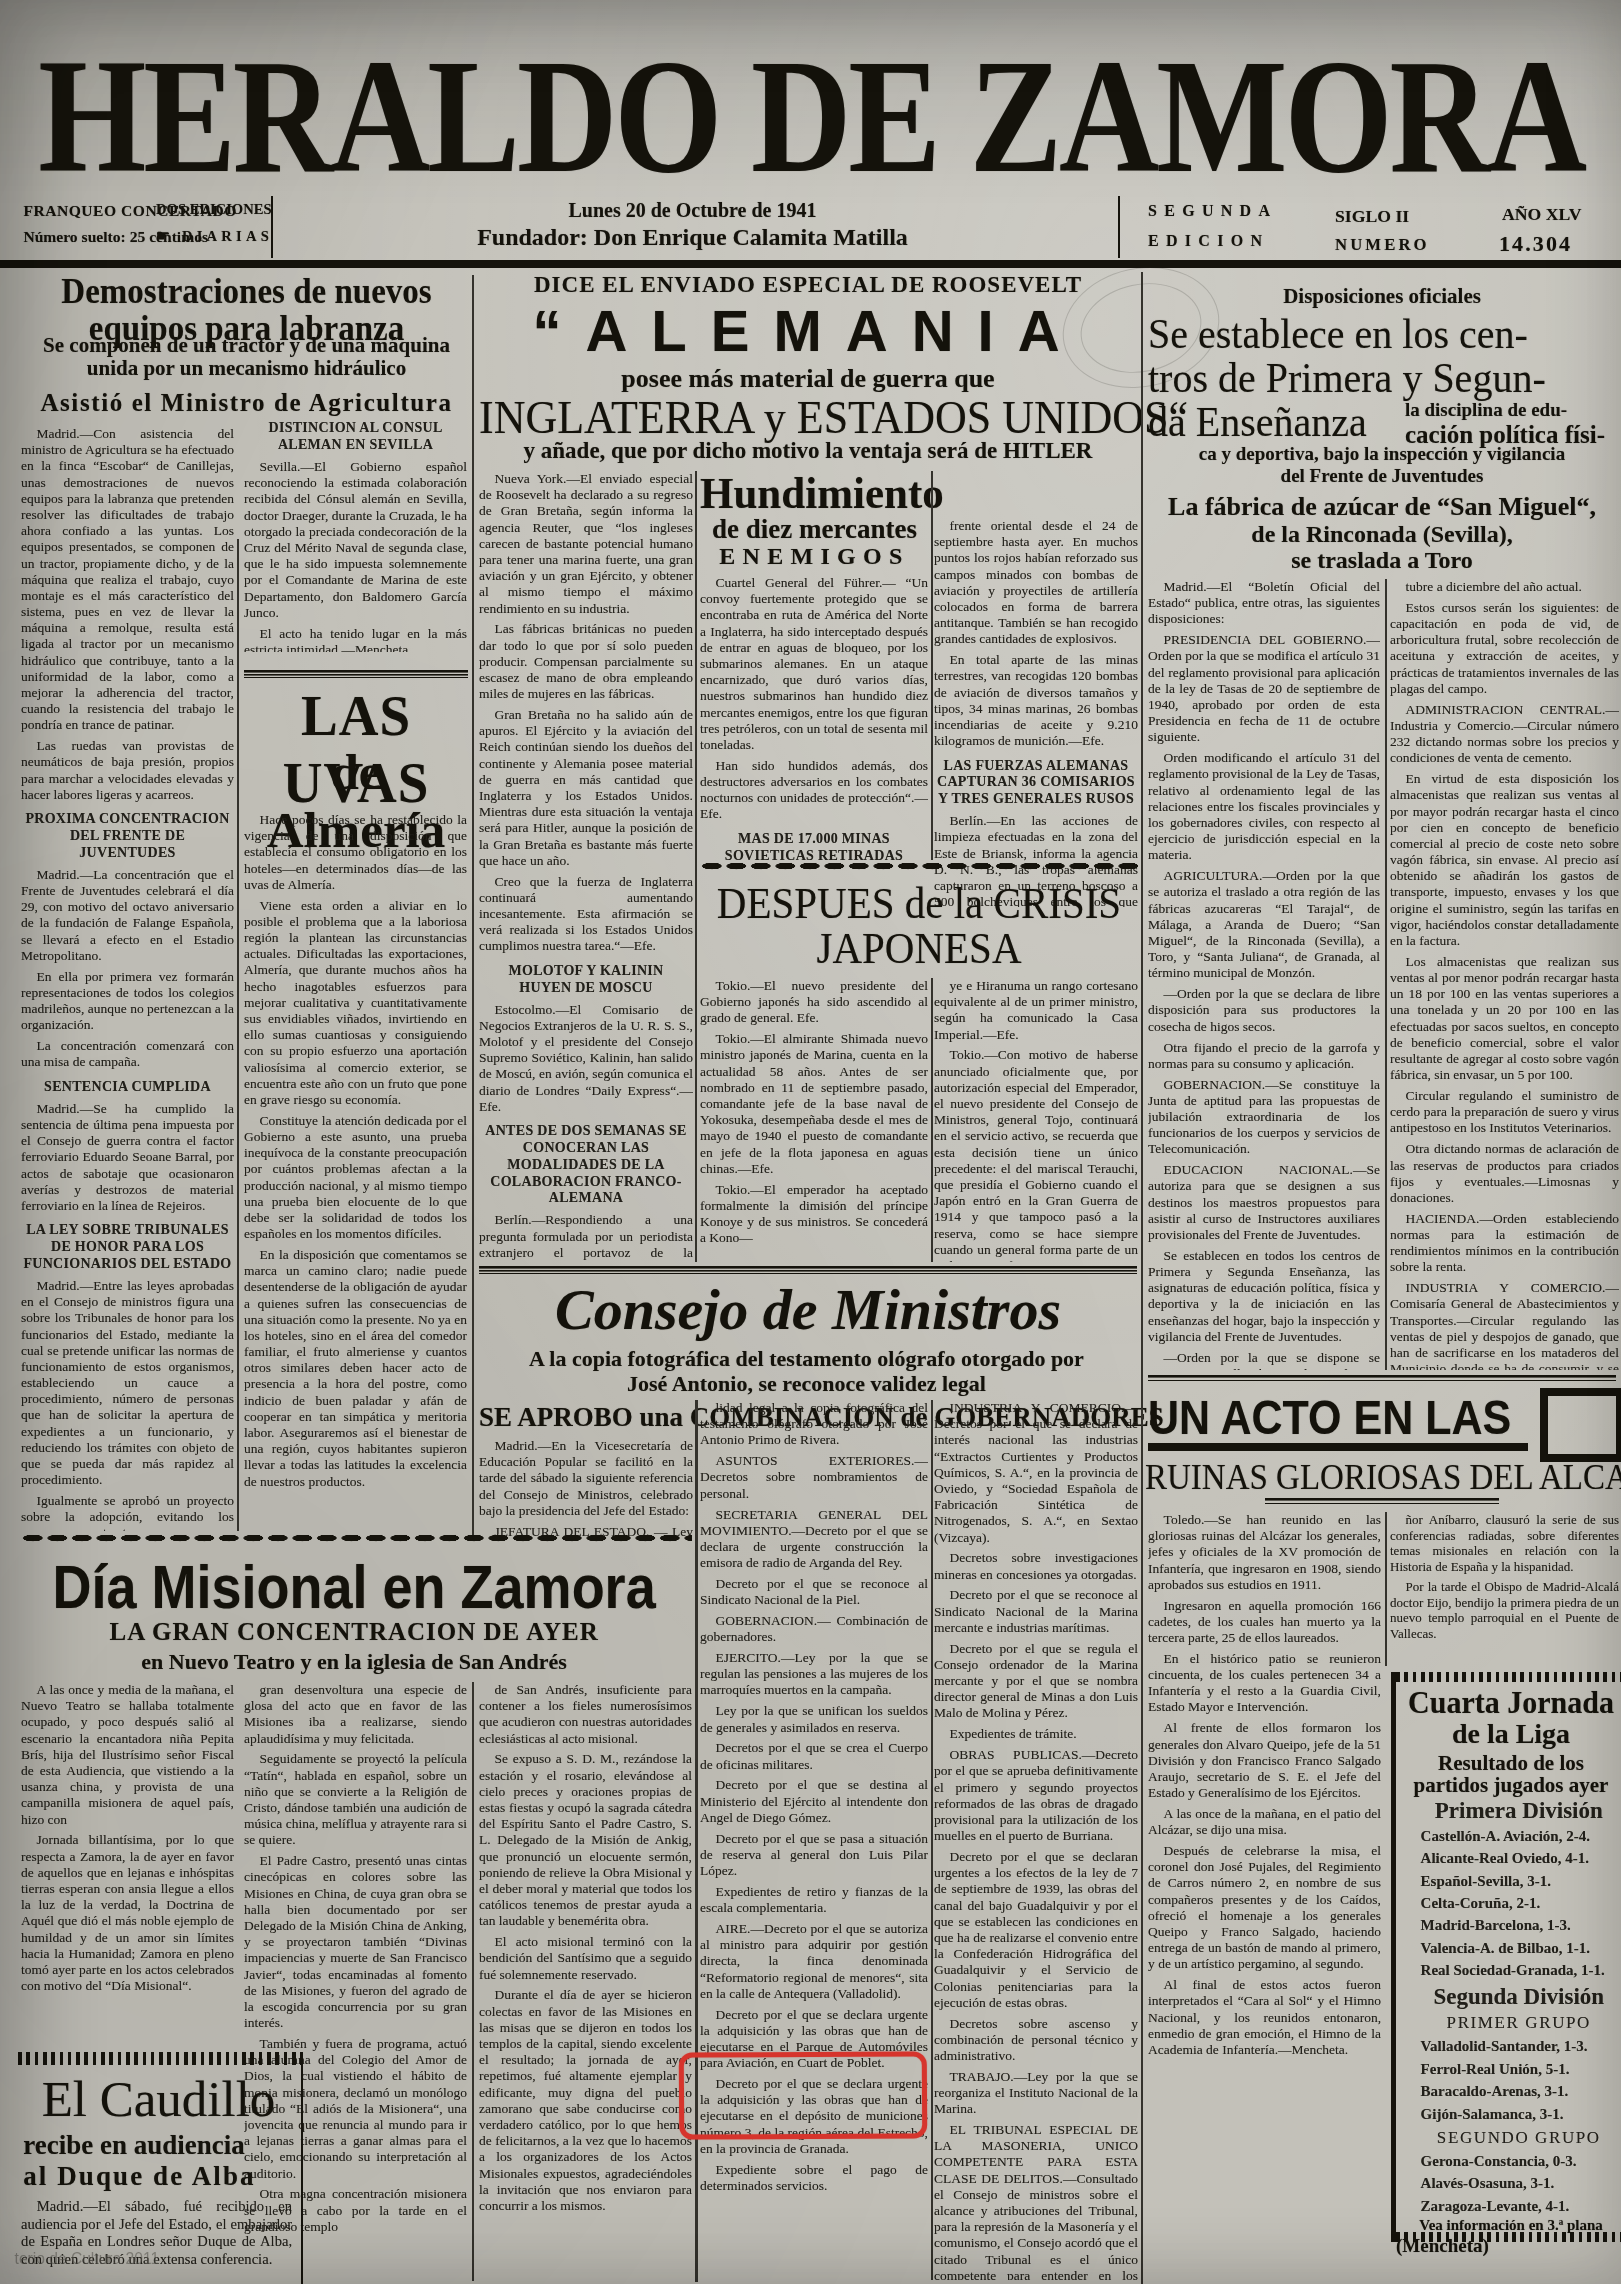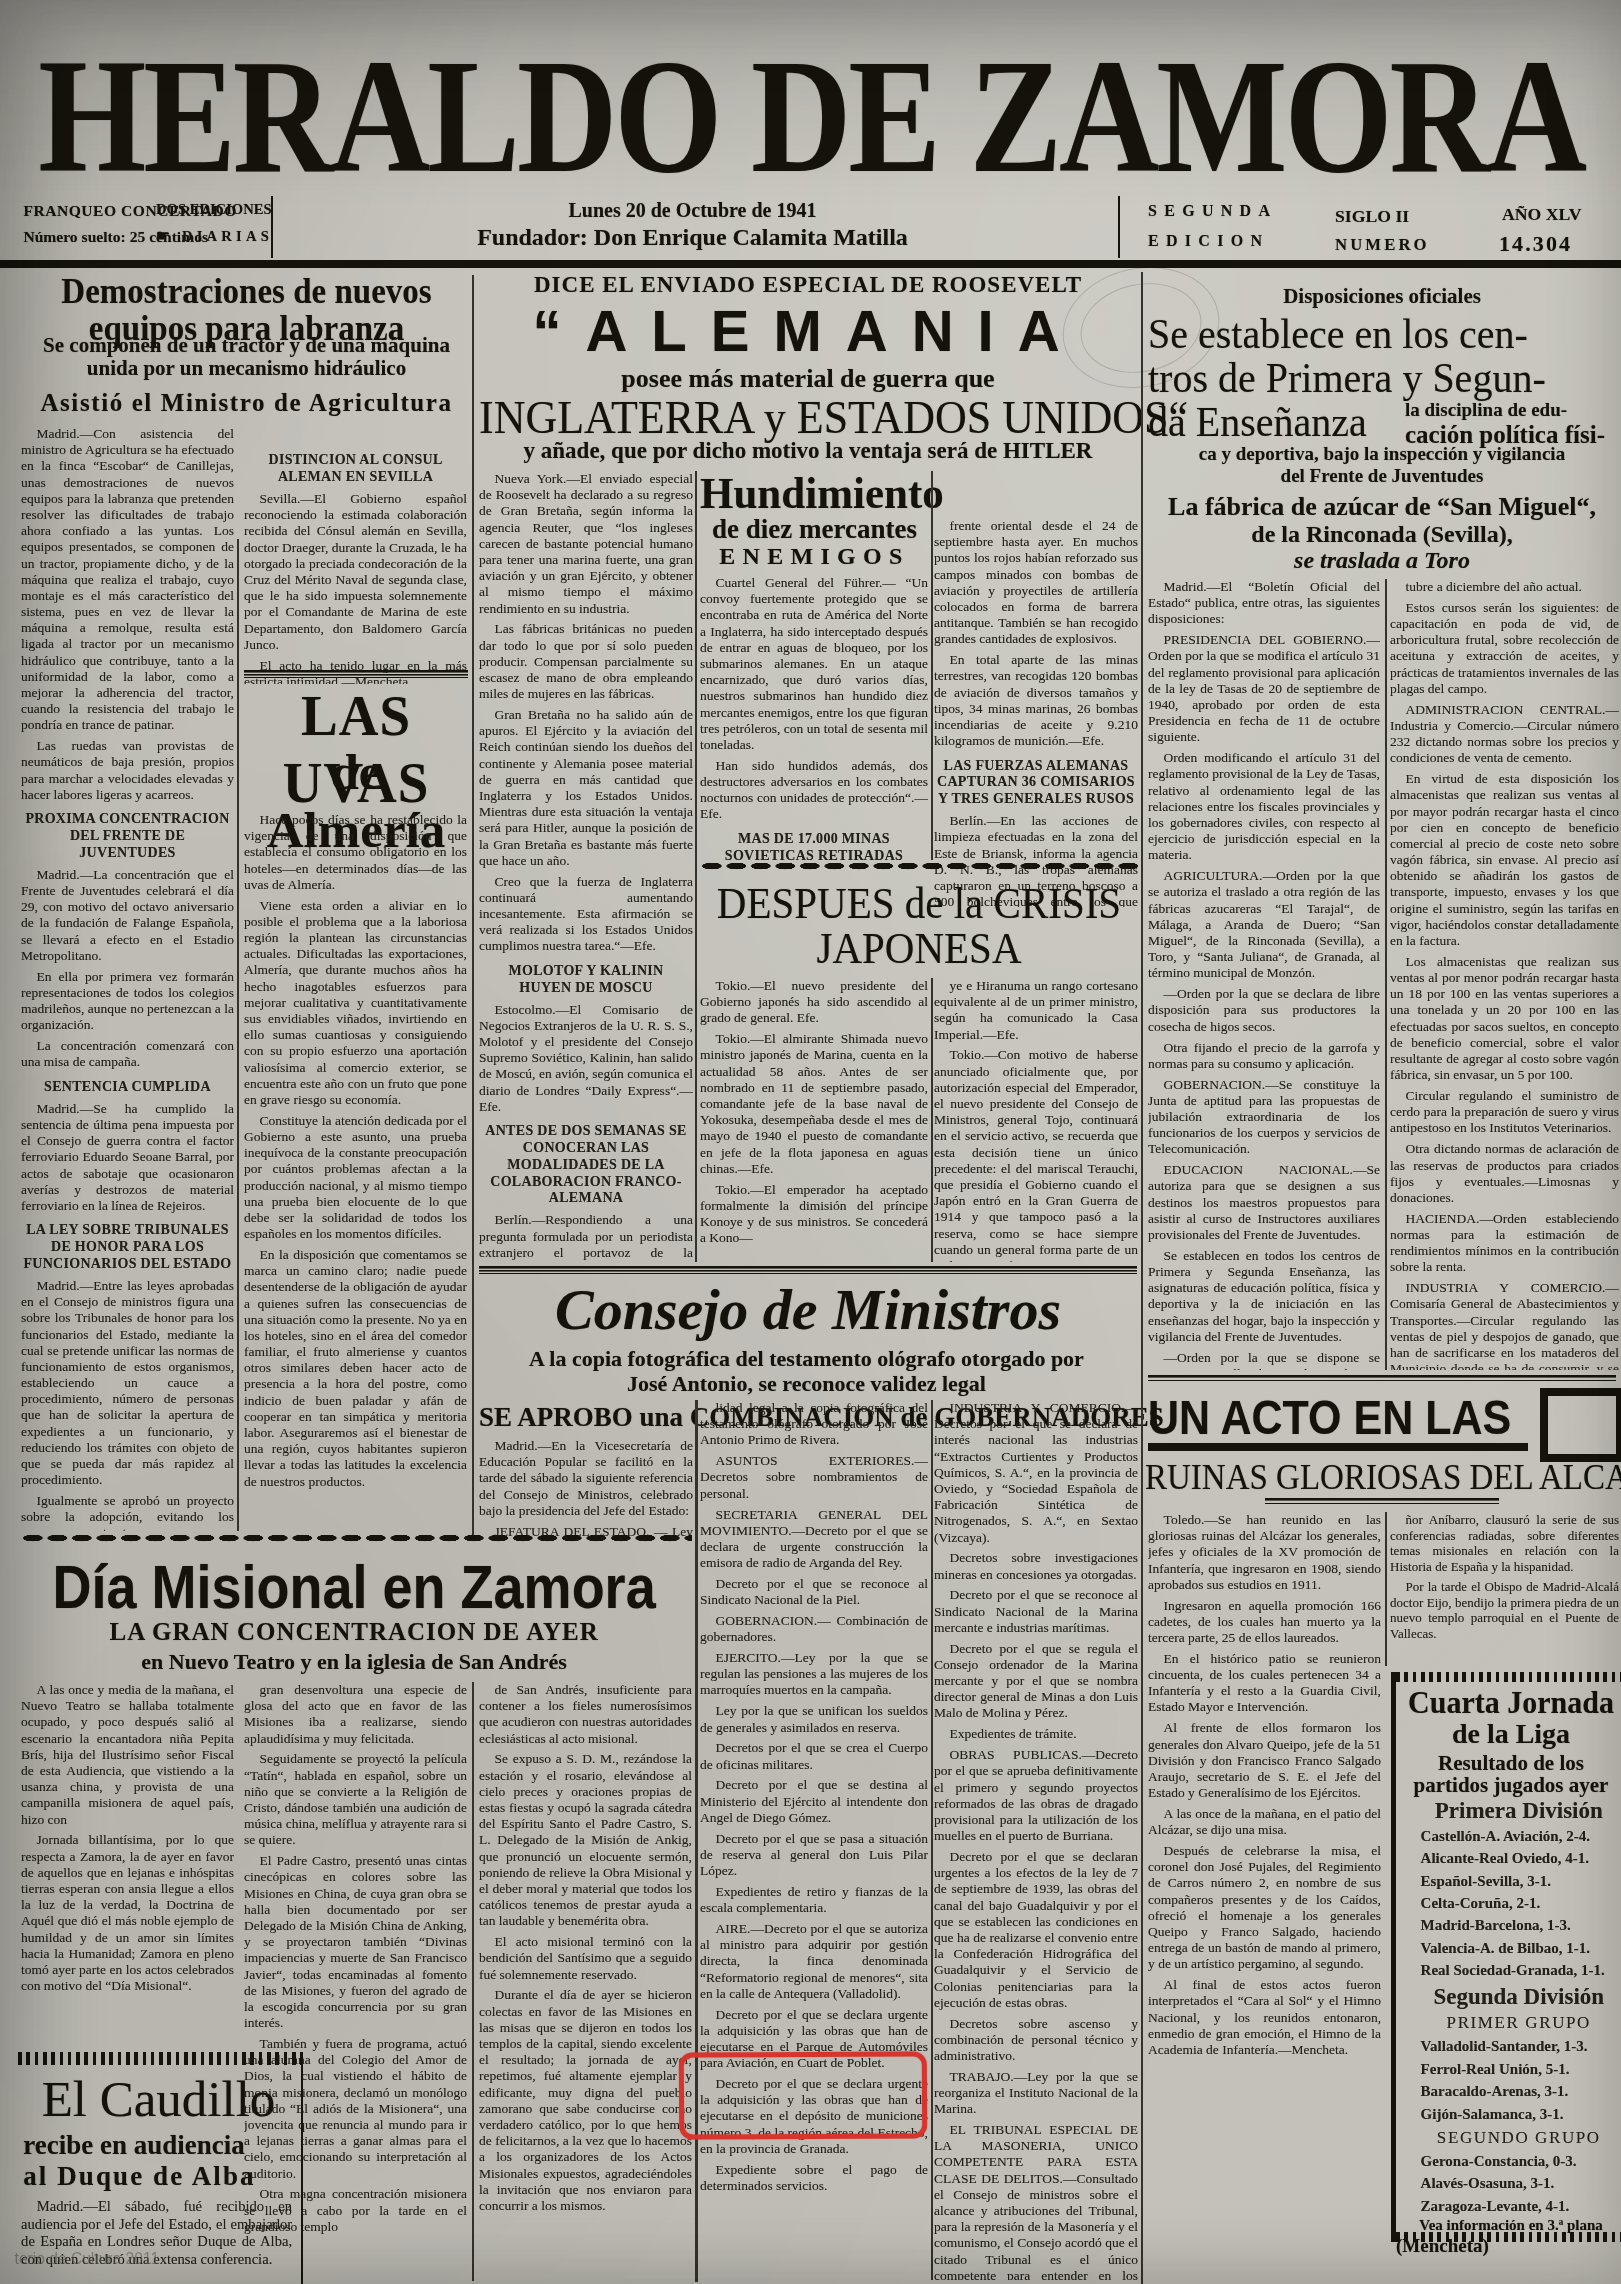--- a/index.html
+++ b/index.html
@@ -82,21 +82,21 @@
     <p class="col-h">PROXIMA CONCENTRACION DEL FRENTE DE JUVENTUDES</p>
     <p class="col-p">Madrid.—La concentración que el Frente de Juventudes celebrará el día 29, con motivo del octavo aniversario de la fundación de Falange Española, se llevará a efecto en el Estadio Metropolitano.</p>
     <p class="col-p">En ella por primera vez formarán representaciones de todos los colegios madrileños, aunque no pertenezcan a la organización.</p>
     <p class="col-p">La concentración comenzará con una misa de campaña.</p>
     <p class="col-h">SENTENCIA CUMPLIDA</p>
     <p class="col-p">Madrid.—Se ha cumplido la sentencia de última pena impuesta por el Consejo de guerra contra el factor ferroviario Eduardo Seoane Barral, por actos de sabotaje que ocasionaron averías y destrozos de material ferroviario en la línea de Rejeiros.</p>
     <p class="col-h">LA LEY SOBRE TRIBUNALES DE HONOR PARA LOS FUNCIONARIOS DEL ESTADO</p>
     <p class="col-p">Madrid.—Entre las leyes aprobadas en el Consejo de ministros figura una sobre los Tribunales de honor para los funcionarios del Estado, mediante la cual se pretende unificar las normas de funcionamiento de estos organismos, estableciendo un cauce a procedimiento, número de personas que han de solicitar la apertura de expedientes a un funcionario, y reduciendo los trámites con objeto de que se pueda dar más rapidez al procedimiento.</p>
     <p class="col-p">Igualmente se aprobó un proyecto sobre la adopción, evitando los numerosos trastornos que se originaban a estos expósitos prohijados cuando iban a contraer matrimonio, matricularse en un centro oficial de estudios etc., al no poder utilizar los apellidos de sus prohijantes.</p>
   </div>
-<div class="col" style="left:244px;top:444px;width:223px;height:240px;">
+<div class="col" style="left:244px;top:412px;width:223px;height:240px;">
     <p class="col-h">DISTINCION AL CONSUL ALEMAN EN SEVILLA</p>
     <p class="col-p">Sevilla.—El Gobierno español reconociendo la estimada colaboración recibida del Cónsul alemán en Sevilla, doctor Draeger, durante la Cruzada, le ha otorgado la preciada condecoración de la Cruz del Mérito Naval de segunda clase, que le ha sido impuesta solemnemente por el Comandante de Marina de este Departamento, don Baldomero García Junco.</p>
     <p class="col-p">El acto ha tenido lugar en la más estricta intimidad.—Mencheta.</p>
   </div>
 
 <div class="rule3" style="left:244px;top:670px;width:224px;"></div>
 <div class="hl ctr" style="left:244px;top:683px;width:224px;font-size:55px;transform:scaleY(1.05);transform-origin:top;letter-spacing:1px;">LAS UVAS</div>
 <div class="hl ctr" style="left:244px;top:743px;width:224px;font-size:51px;">de Almería</div>
 <div class="col" style="left:244px;top:812px;width:223px;height:718px;">
     <p class="col-p">Hace pocos días se ha restablecido la vigencia de una disposición que establecía el consumo obligatorio en los hoteles—en determinados días—de las uvas de Almería.</p>
@@ -230,21 +230,21 @@
 <div class="hl" style="left:1148px;top:308px;width:471px;font-size:40px;font-weight:normal;transform:scaleY(1.08);transform-origin:top;">Se establece en los cen-</div>
 <div class="hl" style="left:1148px;top:352px;width:471px;font-size:40px;font-weight:normal;transform:scaleY(1.08);transform-origin:top;">tros de Primera y Segun-</div>
 <div class="hl" style="left:1148px;top:396px;width:260px;font-size:40px;font-weight:normal;transform:scaleY(1.08);transform-origin:top;">da Enseñanza</div>
 <div class="hl" style="left:1405px;top:399px;width:213px;font-size:19px;">la disciplina de edu-</div>
 <div class="hl" style="left:1405px;top:421px;width:213px;font-size:25px;">cación política físi-</div>
 <div class="hl ctr" style="left:1145px;top:443px;width:474px;font-size:19px;">ca y deportiva, bajo la inspección y vigilancia</div>
 <div class="hl ctr" style="left:1145px;top:465px;width:474px;font-size:19px;">del Frente de Juventudes</div>
 
 <div class="hl ctr" style="left:1145px;top:492px;width:474px;font-size:26px;">La fábrica de azúcar de “San Miguel“,</div>
 <div class="hl ctr" style="left:1145px;top:521px;width:474px;font-size:24px;">de la Rinconada (Sevilla),</div>
-<div class="hl ctr" style="left:1145px;top:547px;width:474px;font-size:24px;font-style:italic;">se traslada a Toro</div>
+<div class="hl ctr" style="left:1145px;top:547px;width:474px;font-size:24px;">se traslada a Toro</div>
 
 <div class="col" style="left:1148px;top:579px;width:232px;height:791px;">
     <p class="col-p">Madrid.—El “Boletín Oficial del Estado“ publica, entre otras, las siguientes disposiciones:</p>
     <p class="col-p">PRESIDENCIA DEL GOBIERNO.—Orden por la que se modifica el artículo 31 del reglamento provisional para aplicación de la ley de Tasas de 20 de septiembre de 1940, aprobado por orden de esta Presidencia en fecha de 11 de octubre siguiente.</p>
     <p class="col-p">Orden modificando el artículo 31 del reglamento provisional de la Ley de Tasas, relativo al ordenamiento legal de las relaciones entre los fiscales provinciales y los gobernadores civiles, con respecto al ejercicio de jurisdicción especial en la materia.</p>
     <p class="col-p">AGRICULTURA.—Orden por la que se autoriza el traslado a otra región de las fábricas azucareras “El Tarajal“, de Málaga, a Aranda de Duero; “San Miguel“, de la Rinconada (Sevilla), a Toro, y “Santa Juliana“, de Granada, al término municipal de Monzón.</p>
     <p class="col-p">—Orden por la que se declara de libre disposición para sus productores la cosecha de higos secos.</p>
     <p class="col-p">Otra fijando el precio de la garrofa y normas para su consumo y aplicación.</p>
     <p class="col-p">GOBERNACION.—Se constituye la Junta de aptitud para las propuestas de jubilación extraordinaria de los funcionarios de los cuerpos y servicios de Telecomunicación.</p>
     <p class="col-p">EDUCACION NACIONAL.—Se autoriza para que se designen a sus destinos los maestros propuestos para asistir al curso de Instructores auxiliares provisionales del Frente de Juventudes.</p>

